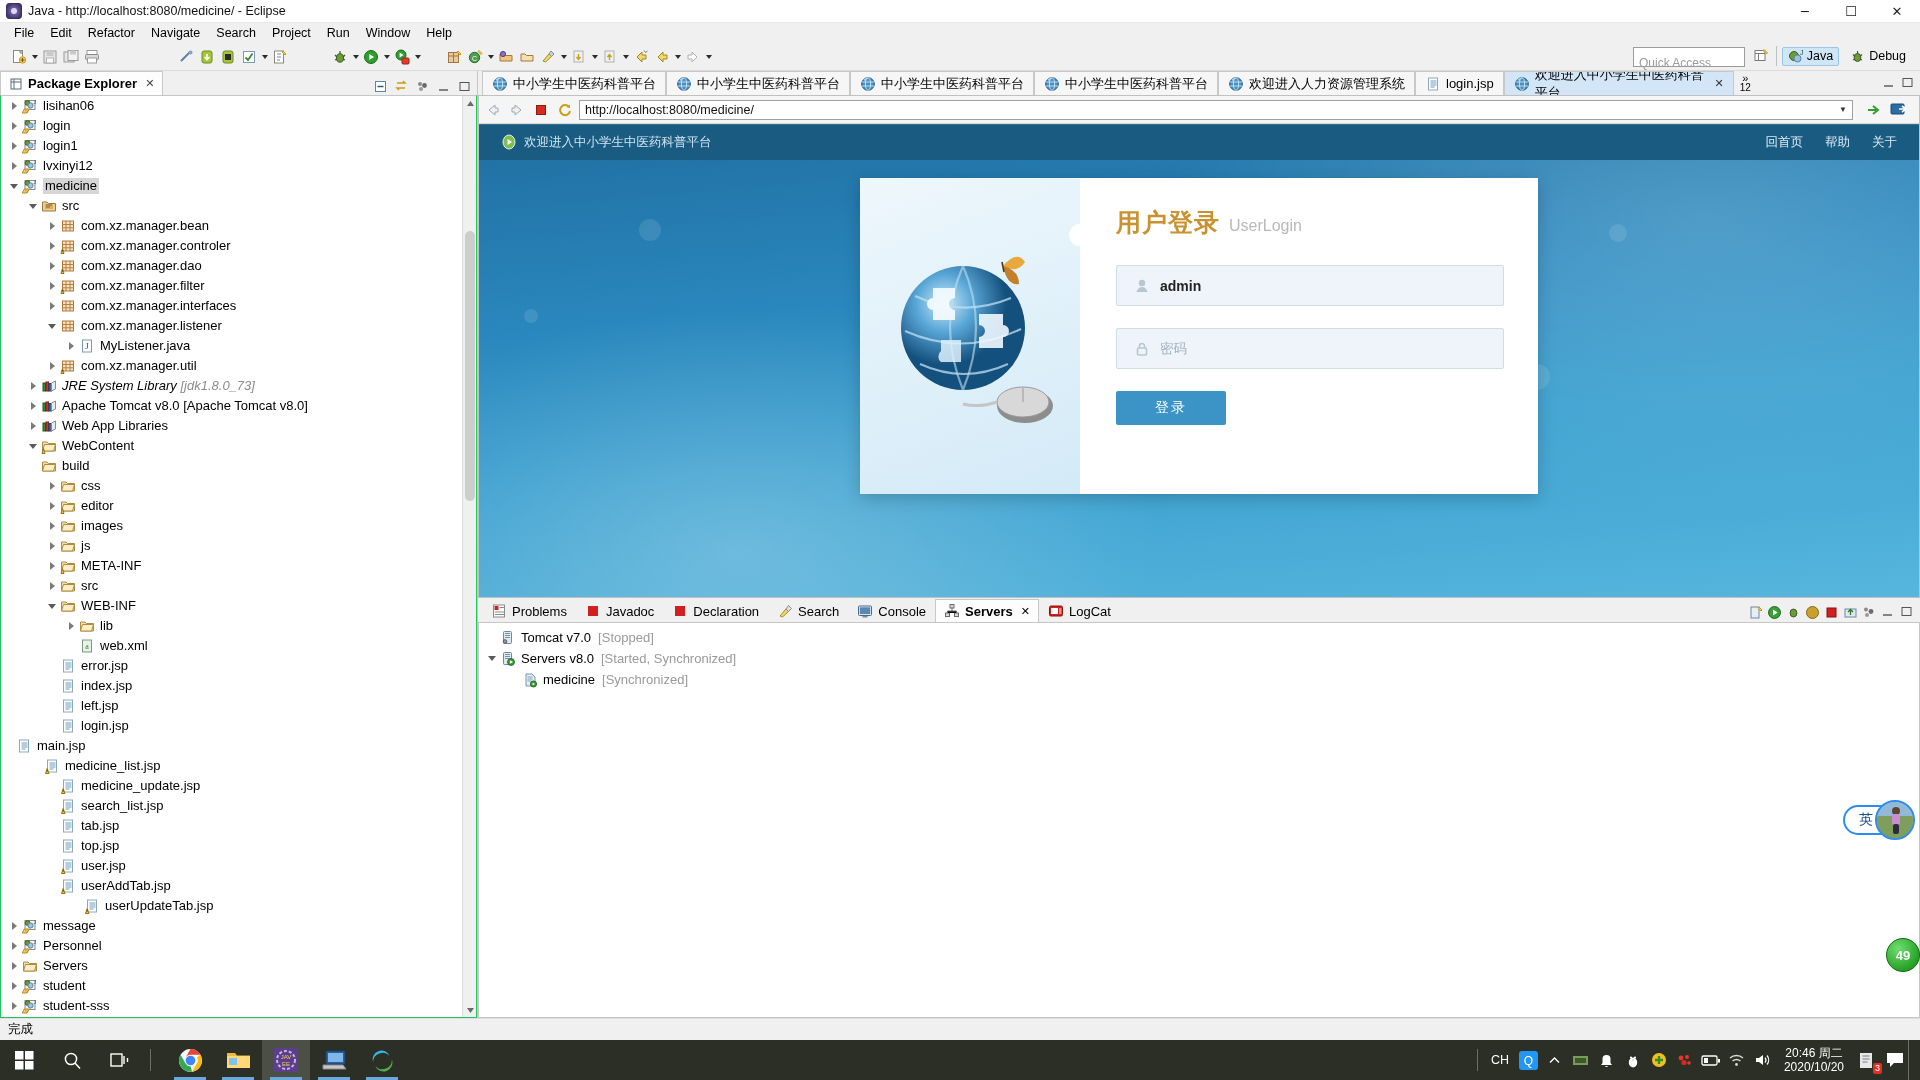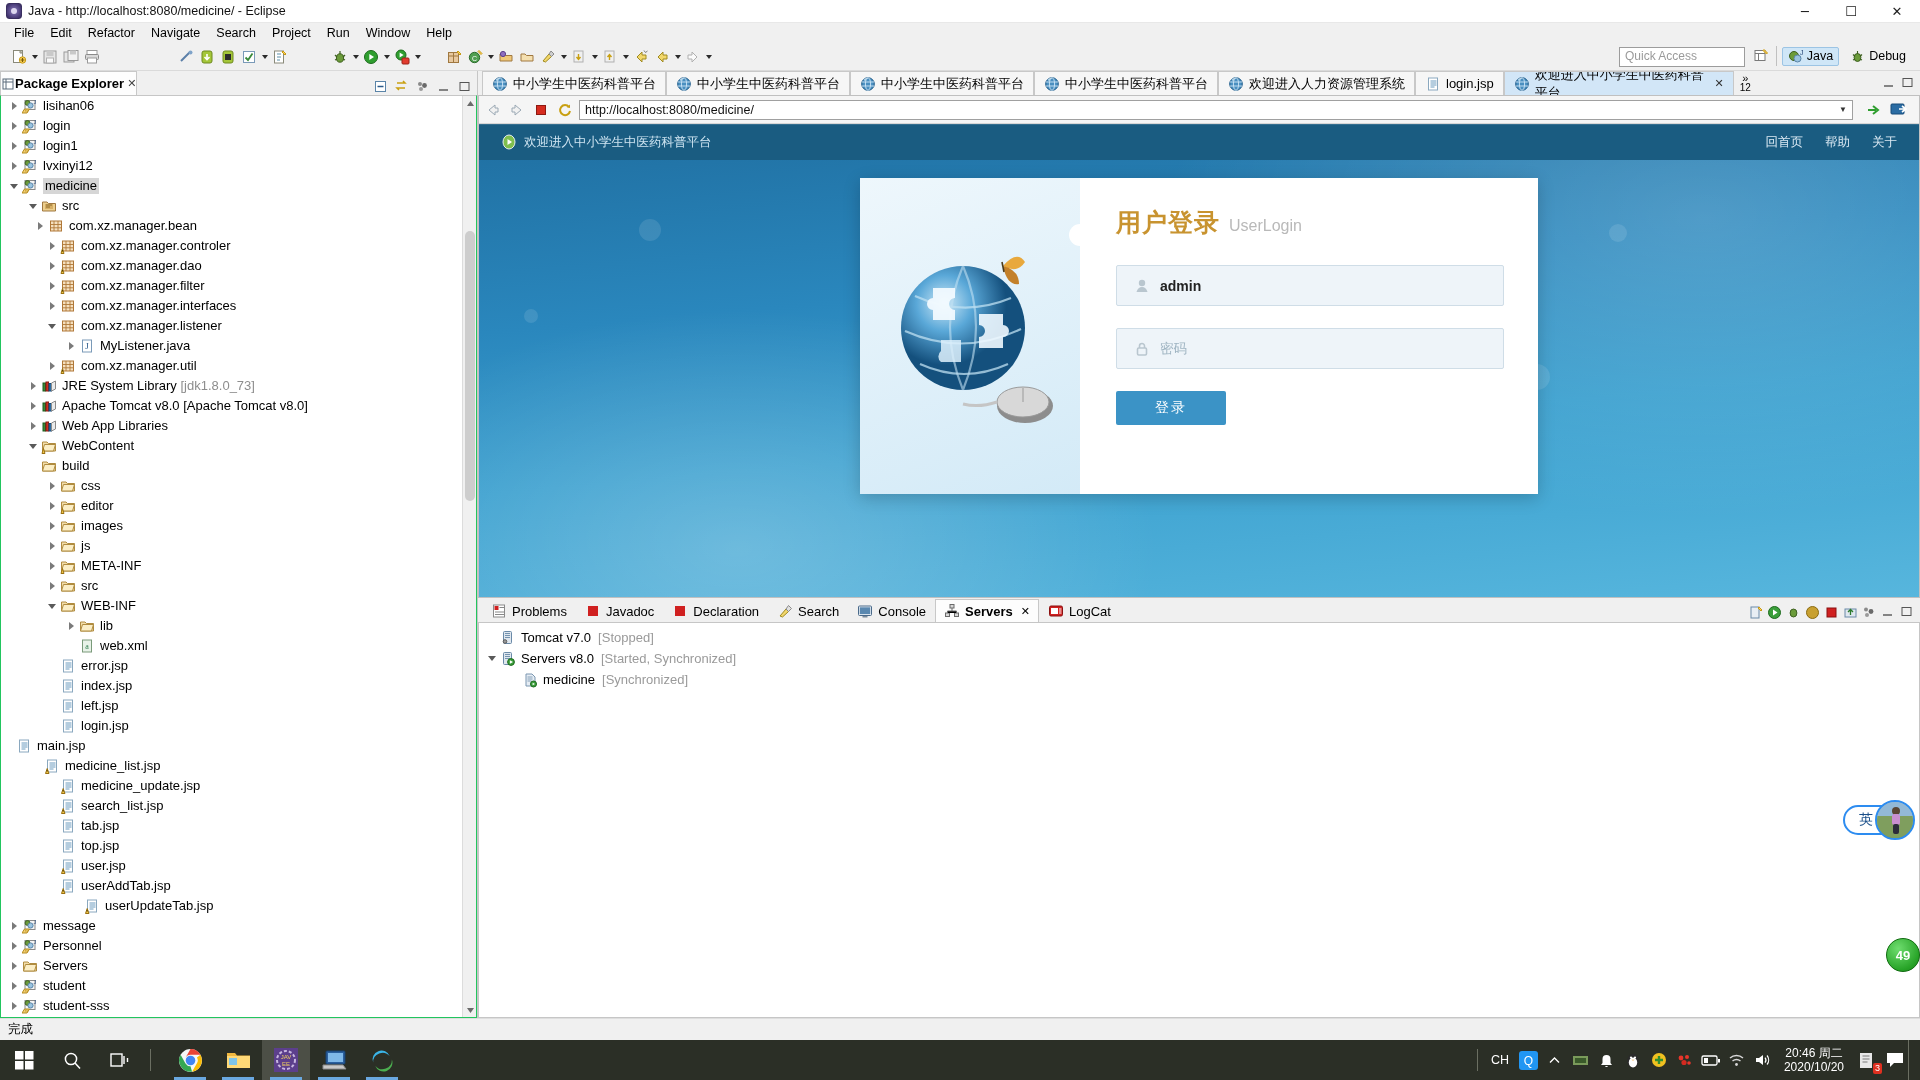--- a/index.html
+++ b/index.html
@@ -49,40 +49,40 @@
     border:1px solid transparent; border-radius:2px; position:relative; flex:none;
   }
   .tbi svg { display:block; }
   .caret {
     width:9px; height:20px; display:flex; align-items:center; justify-content:center;
     font-size:7px; color:#333; flex:none;
   }
   .caret:after{ content:""; border-left:3.5px solid transparent; border-right:3.5px solid transparent; border-top:4px solid #2b2b2b; }
 
   #quickaccess {
-    position:absolute; right:175px; top:4px; width:126px; height:20px;
+    position:absolute; right:175px; top:4px; width:112px; height:20px;
     border:1px solid #9c9c9c; background:#fff; font-size:12px; color:#9a9a9a;
-    padding:0 5px; line-height:16px;
+    padding:7px 5px; line-height:16px;
   }
   #persp-bar { position:absolute; right:8px; top:3px; display:flex; align-items:center; gap:5px; }
   #persp-bar .sepv { width:1px; height:20px; background:#c0c0c0; }
   .persp-btn {
     display:flex; align-items:center; gap:4px; padding:2px 6px; border-radius:2px;
     font-size:12.5px; color:#000;
   }
   .persp-btn.active { background:#cfe6f7; border:1px solid #9cc4e4; padding:1px 5px; }
 
   
   #workbench { display:flex; height: calc(1080px - 23px - 20px - 28px - 22px - 40px); }
 
   
   #left-panel { width:478px; background:#f0f0f0; display:flex; flex-direction:column; border-right:1px solid #c6c6c6; }
   .view-tabs { height:24px; display:flex; align-items:flex-end; background:#f0f0f0; position:relative; }
   .view-tab {
-    height:24px; display:flex; align-items:center; padding:0 0;
+    height:24px; display:flex; align-items:center; gap:5px; padding:0 8px;
     background:#fdfdfd; border:1px solid #c8c8c8; border-bottom:none;
     font-size:13px; font-weight:bold; color:#000;
   }
   .view-tab .x { font-size:11px; color:#444; margin-left:3px; font-family:"DejaVu Sans",sans-serif;}
   .view-tools { margin-left:auto; display:flex; align-items:center; gap:3px; padding-right:4px; }
   .vt-btn { width:18px; height:18px; display:flex; align-items:center; justify-content:center; }
 
   #tree {
     flex:1; background:#ffffff; border:1px solid #22c55e; border-top:1px solid #c6c6c6;
     overflow:hidden; position:relative;
@@ -571,21 +571,21 @@
             <span class="arrow expanded"></span>
             <span class="tico">
               <svg width="16" height="16" viewBox="0 0 16 16">
                 <path d="M1.5 13 V4 h4.5 l1.5 1.5 H14.5 V13 Z" fill="#eccf8e" stroke="#a07840"></path>
                 <rect x="4" y="6" width="8" height="5" fill="#c99a4a" opacity=".6"></rect>
                 <path d="M5 7 h6 M5 9 h4" stroke="#7a5a20" stroke-width=".8"></path>
               </svg>
             </span>
             <span class="lbl">src</span>
           </div>
-          <div class="trow" style="padding-left: 32px;">
+          <div class="trow" style="padding-left: 44px;">
             <span class="arrow collapsed"></span>
             <span class="tico">
               <svg width="16" height="16" viewBox="0 0 16 16">
                 <rect x="2.5" y="3" width="11" height="10" fill="#f5e0c0" stroke="#b07838"></rect>
                 <path d="M2.5 6.5 h11 M2.5 9.8 h11 M6 3 v10 M10 3 v10" stroke="#b07838" stroke-width=".9"></path>
               </svg>
             </span>
             <span class="lbl">com.xz.manager.bean</span>
           </div>
           <div class="trow" style="padding-left: 44px;">
@@ -659,21 +659,21 @@
             <span class="tico">
               <svg width="16" height="16" viewBox="0 0 16 16">
                 <rect x="2.5" y="3" width="11" height="10" fill="#f5e0c0" stroke="#b07838"></rect>
                 <path d="M2.5 6.5 h11 M2.5 9.8 h11 M6 3 v10 M10 3 v10" stroke="#b07838" stroke-width=".9"></path>
                 <path d="M4 15.5 L1 15.5 L2.5 10.5 Z" fill="#f2c74a" stroke="#9a7010"></path>
                 <path d="M2.5 12 v1.6" stroke="#4a3a00" stroke-width=".9"></path>
               </svg>
             </span>
             <span class="lbl">com.xz.manager.util</span>
           </div>
-          <div class="trow" style="padding-left: 25px;">
+          <div class="trow" style="padding-left: 25px; font-style: italic;">
             <span class="arrow collapsed"></span>
             <span class="tico">
               <svg width="16" height="16" viewBox="0 0 16 16">
                 <rect x="2" y="5" width="2.5" height="8" fill="#3a8a3a" stroke="#1d5a1d"></rect>
                 <rect x="5" y="4" width="2.5" height="9" fill="#d03020" stroke="#8a1a10"></rect>
                 <rect x="8" y="5.5" width="2.5" height="7.5" fill="#2b6ca3" stroke="#174a78"></rect>
                 <path d="M10.5 5 L14.5 3 L14.5 11 L10.5 13 Z" fill="#eaeaea" stroke="#8a8a8a"></path>
               </svg>
             </span>
             <span class="lbl">JRE System Library<span class="dim"> [jdk1.8.0_73]</span></span>

